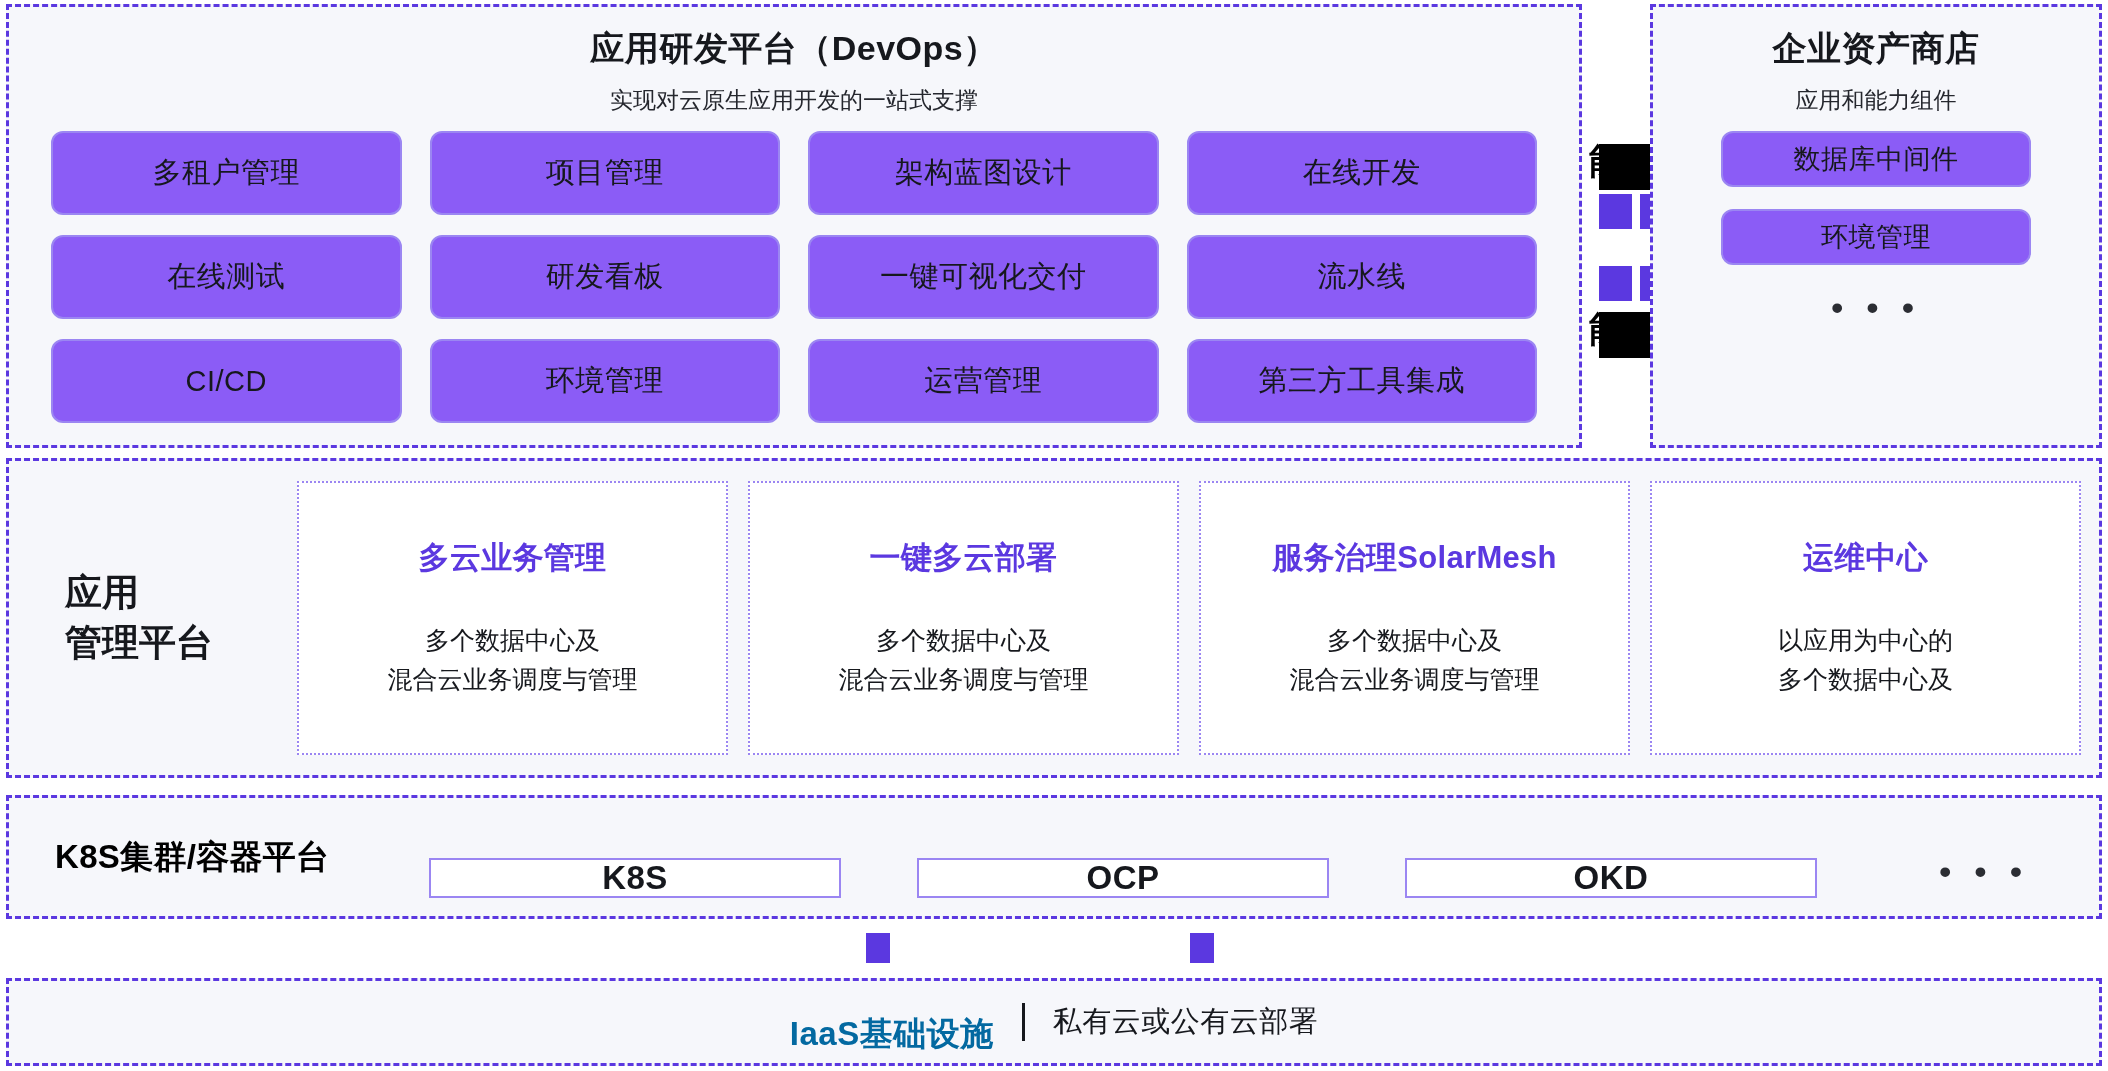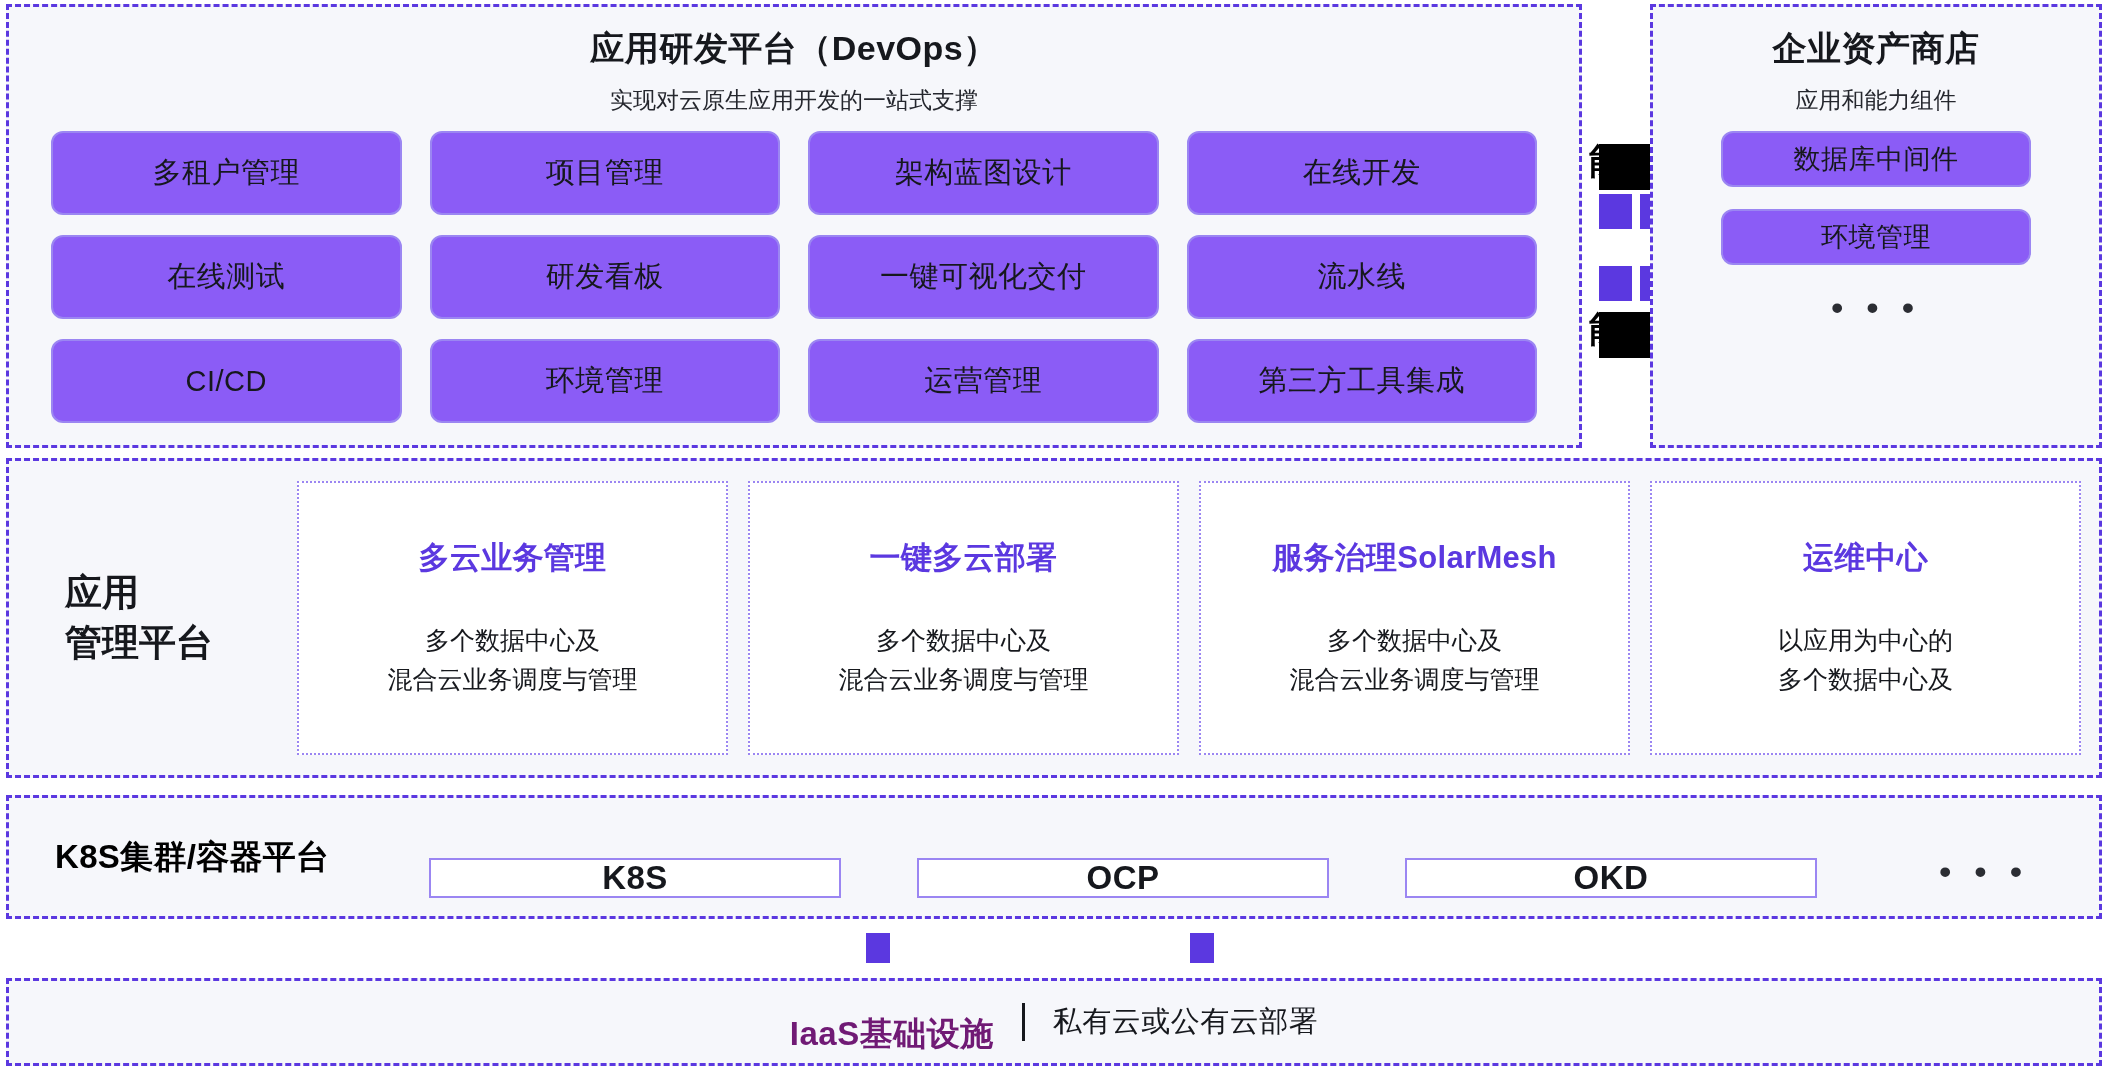--- a/index.html
+++ b/index.html
@@ -266,21 +266,21 @@
     inset: 0;
     display: flex;
     align-items: center;
     justify-content: center;
     gap: 28px;
     z-index: 2;
   }
   #iaas-title {
     font-size: 33px;
     font-weight: bold;
-    color: #701a75;
+    color: #0369a1;
     letter-spacing: .5px;
     margin-top: 24px;
   }
   #iaas-divider {
     width: 3px;
     height: 38px;
     background: #16181d;
   }
   #iaas-sub {
     font-size: 29px;

